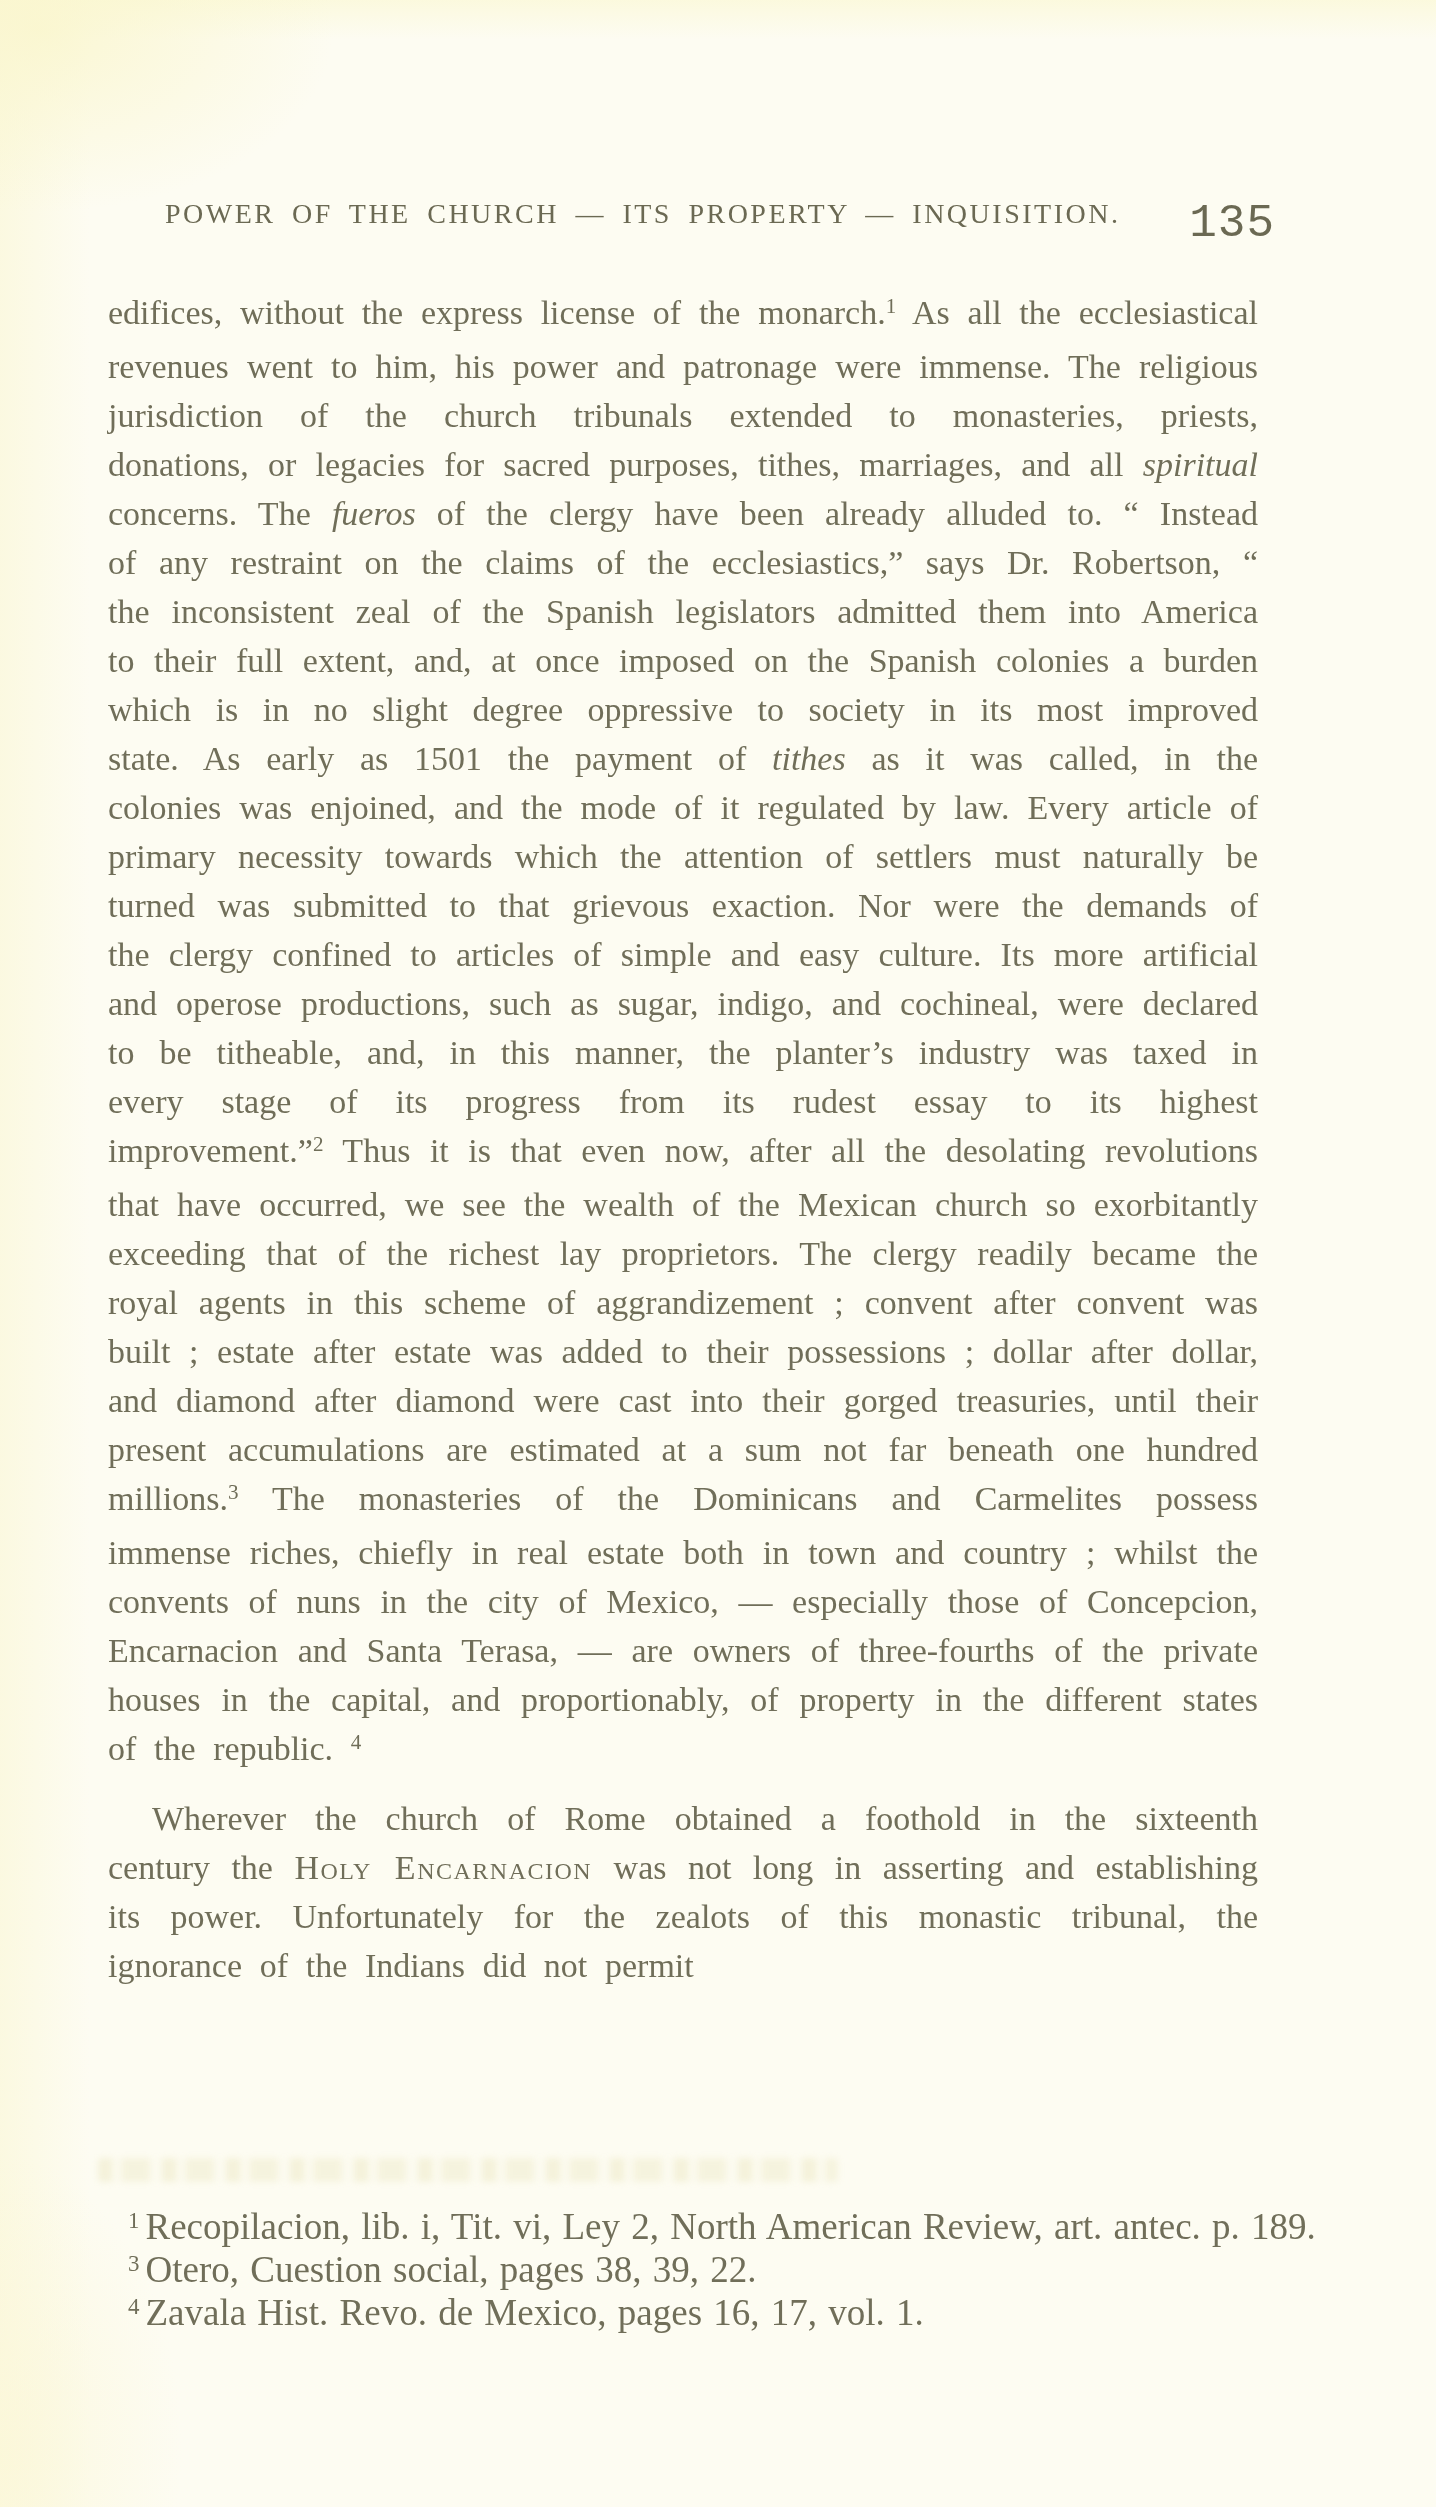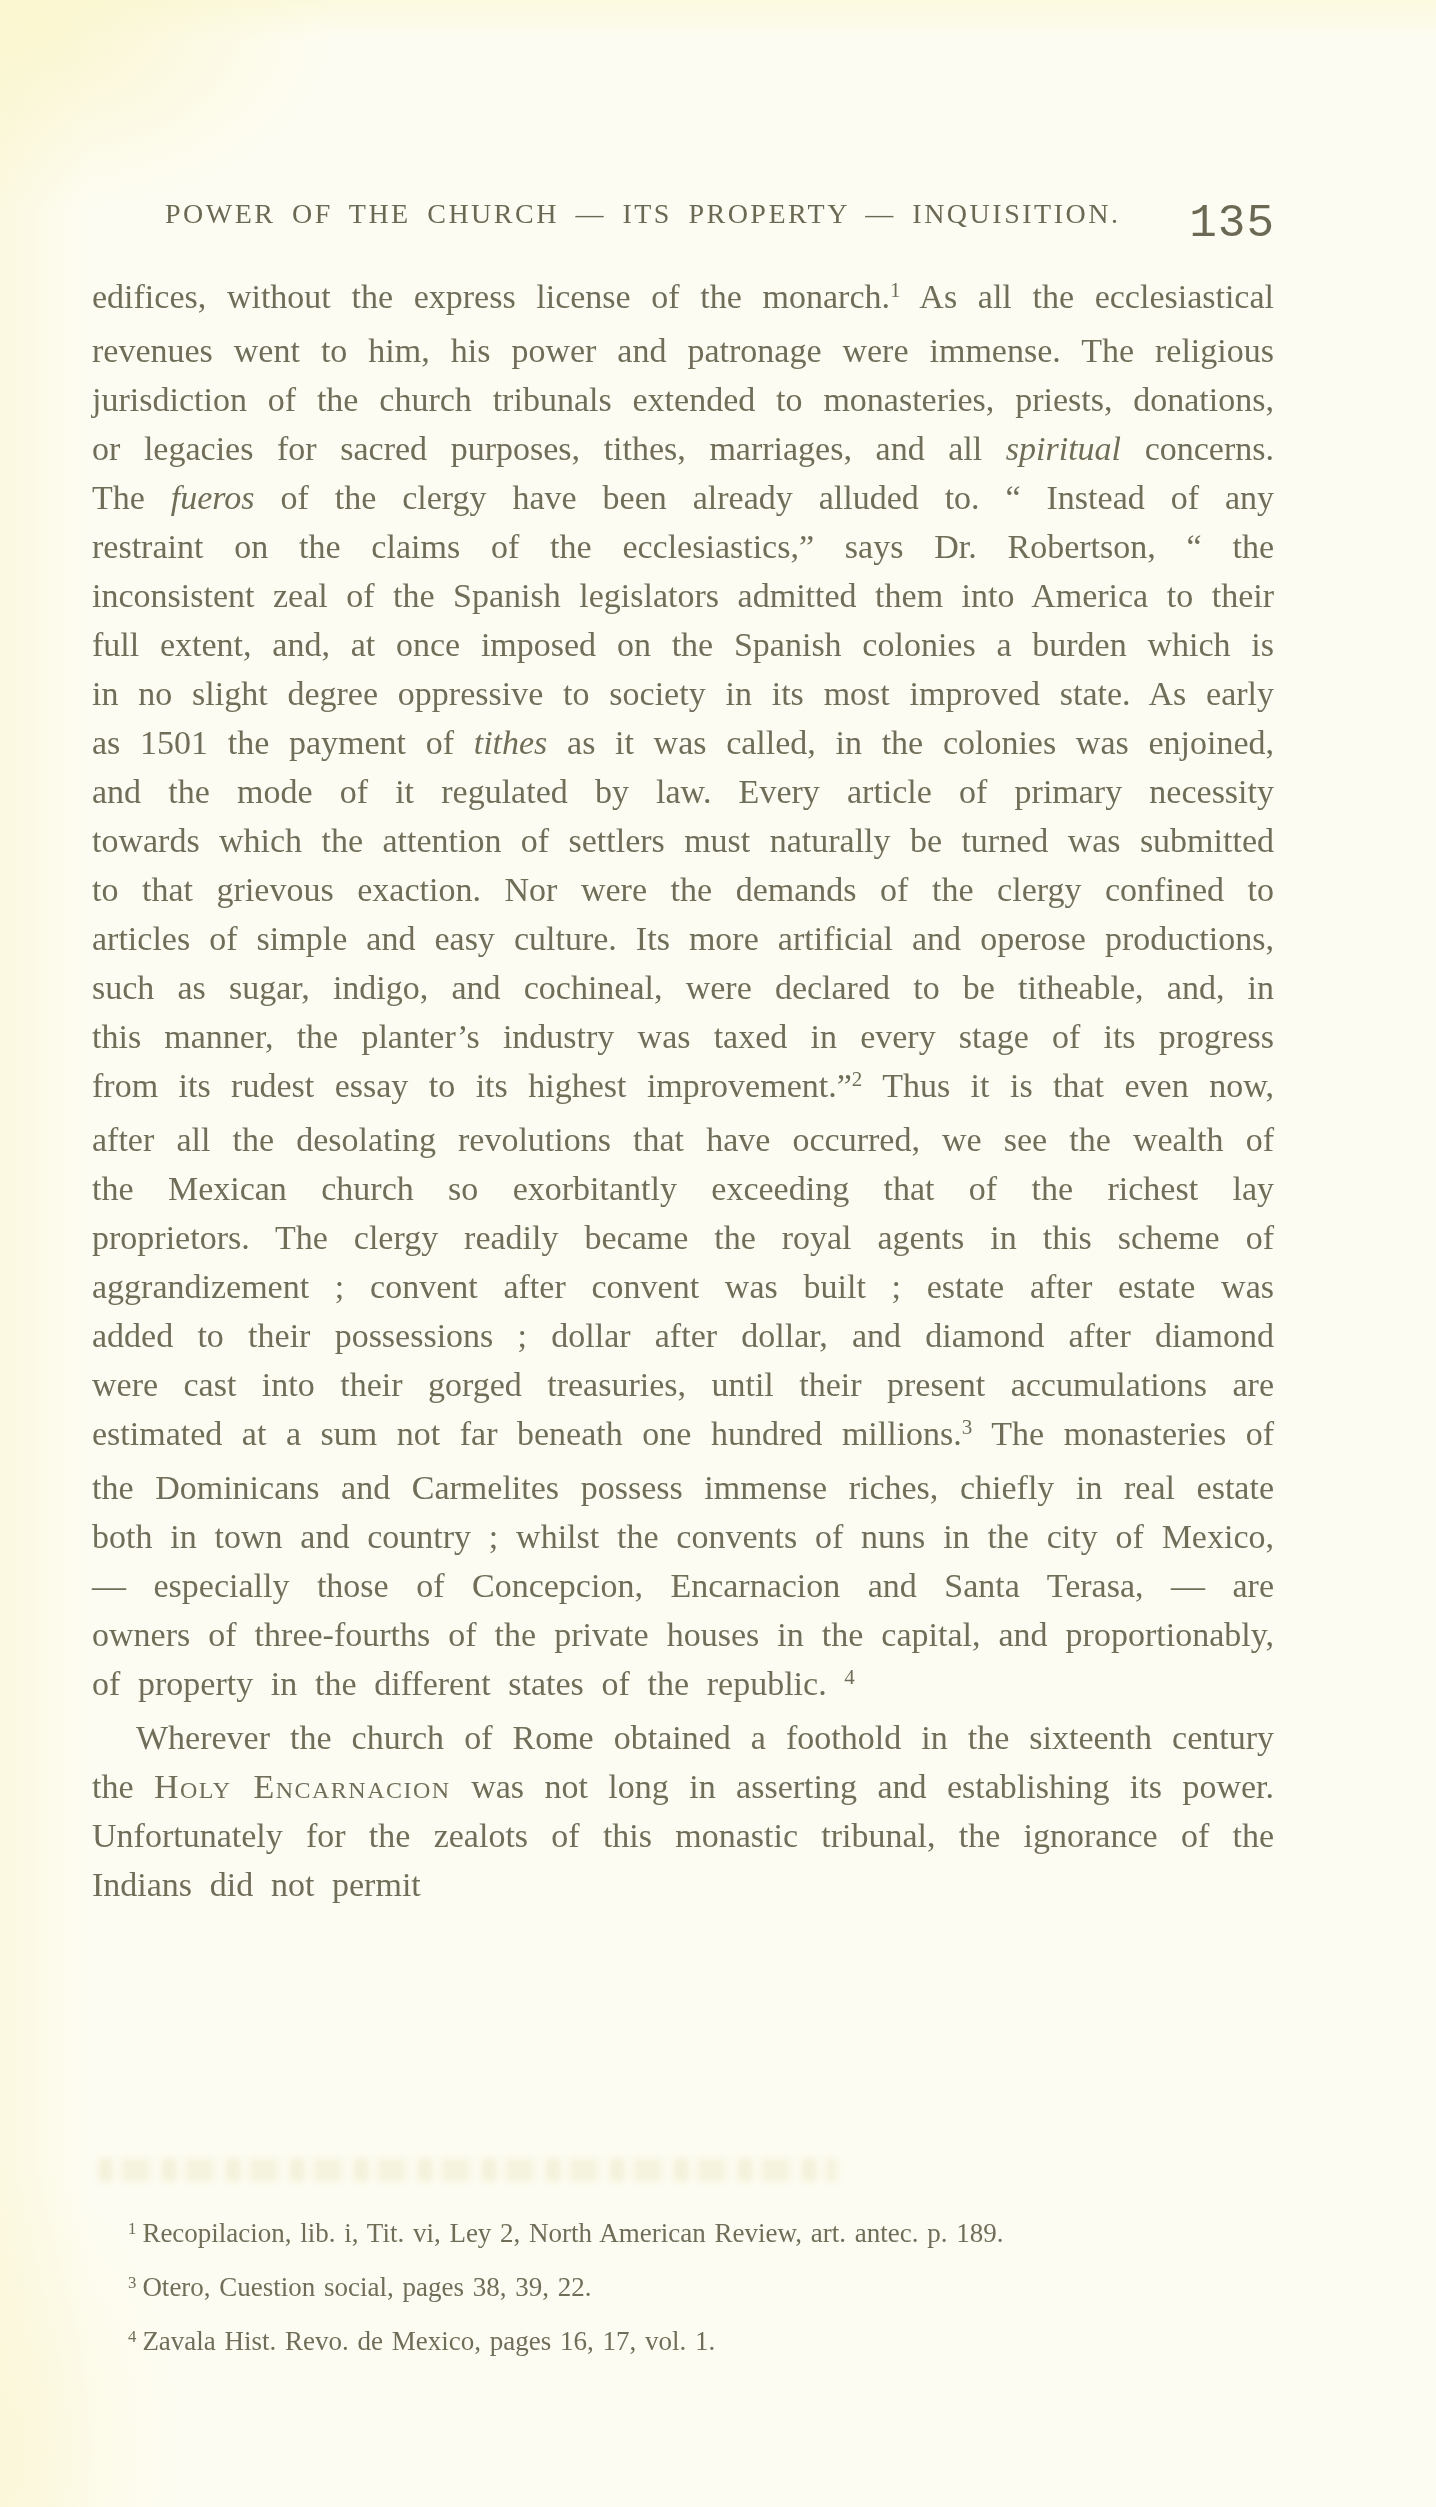--- a/index.html
+++ b/index.html
@@ -56,42 +56,42 @@
     position: absolute;
     top: 272px;
     left: 92px;
     width: 1182px;
     font-size: 34px;
     line-height: 49px;
     text-align: justify;
     word-spacing: 0.27em;
   }
   .para {
-    margin: 0;
+    margin: 16px;
     padding: 0;
   }
   .para.indent {
     text-indent: 44px;
   }
   .seg-i { font-style: italic; }
   .seg-sc { font-variant: small-caps; letter-spacing: 1.5px; }
   .seg-sup {
     font-size: 62%;
     position: relative;
     top: -0.5em;
     letter-spacing: 0;
     word-spacing: 0;
   }
   .footnotes {
     position: absolute;
     top: 2208px;
     left: 96px;
     width: 1180px;
-    font-size: 27px;
-    line-height: 50px;
+    font-size: 37px;
+    line-height: 38px;
     word-spacing: 2px;
   }
   .footnote {
     padding-left: 32px;
     white-space: nowrap;
   }
   .footnote .seg-sup { margin-right: 6px; }
   .ghost-line {
     position: absolute;
     top: 2158px;

